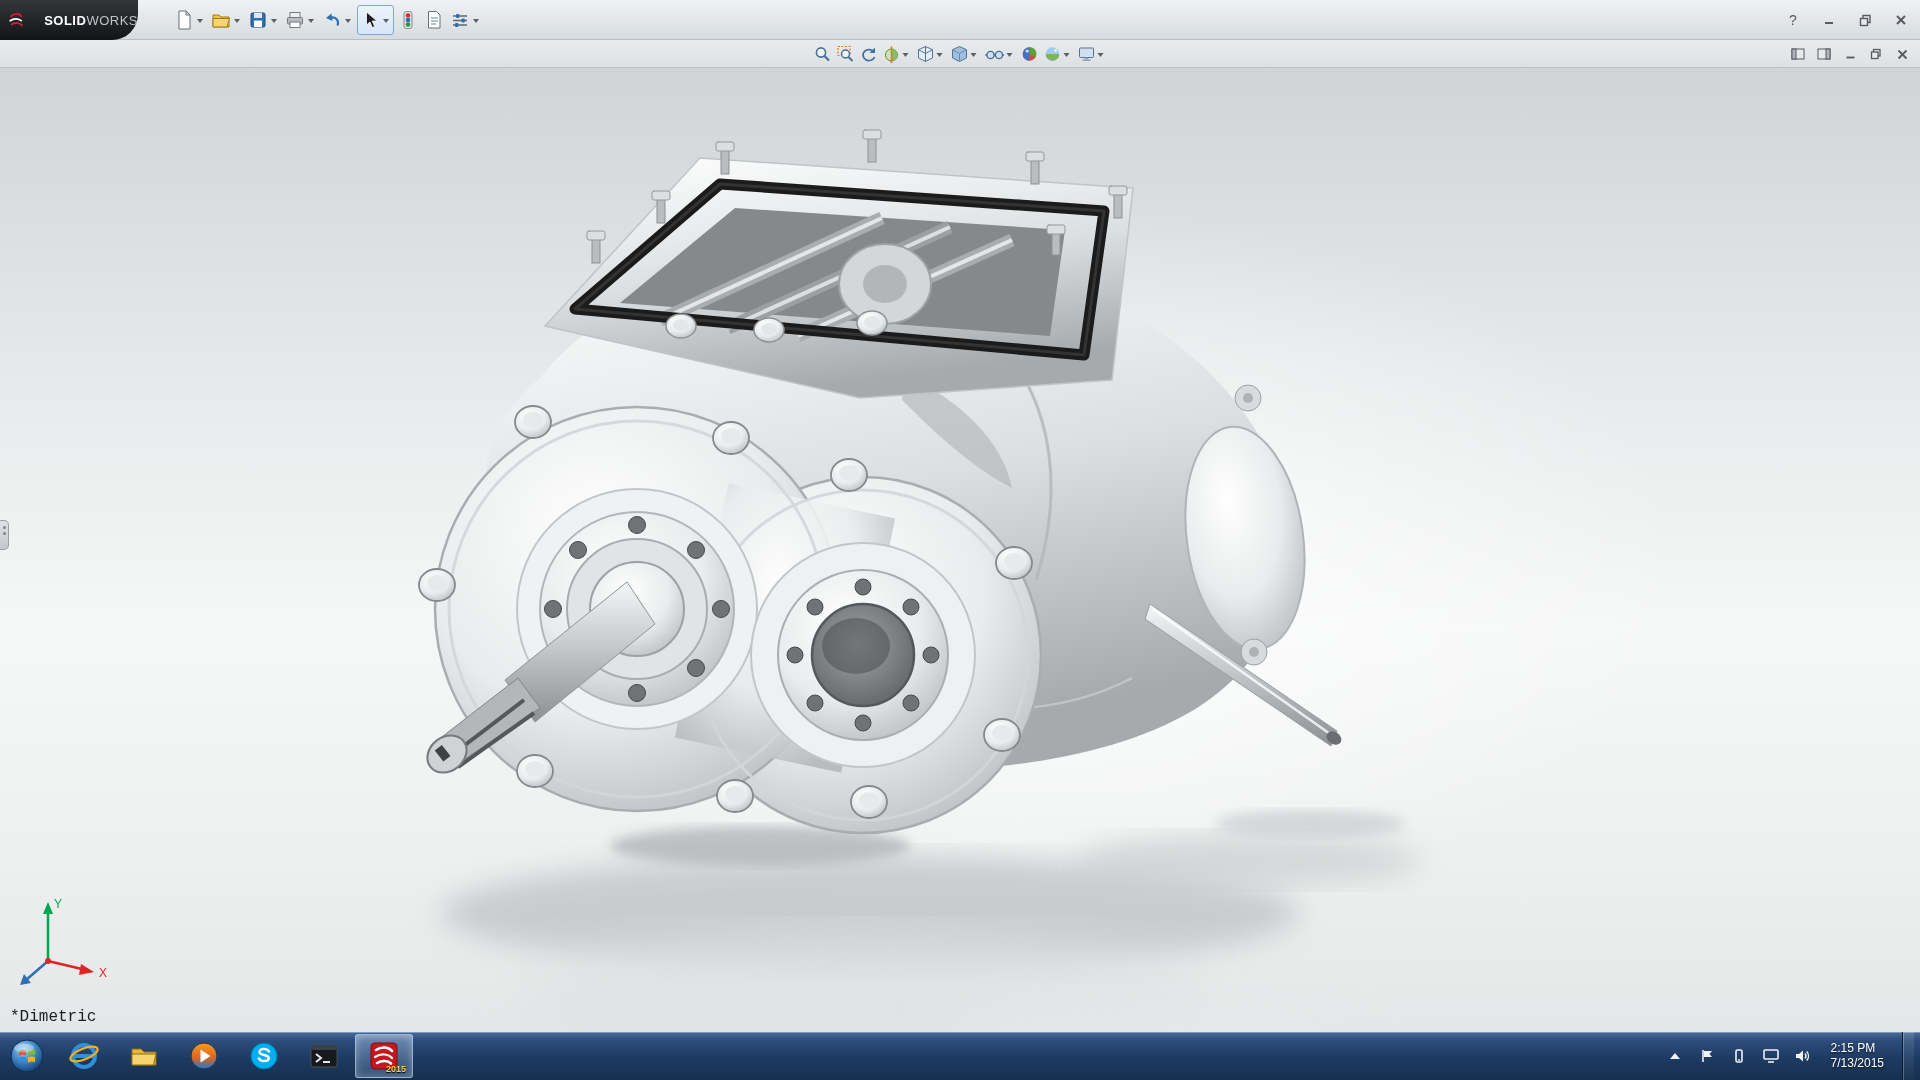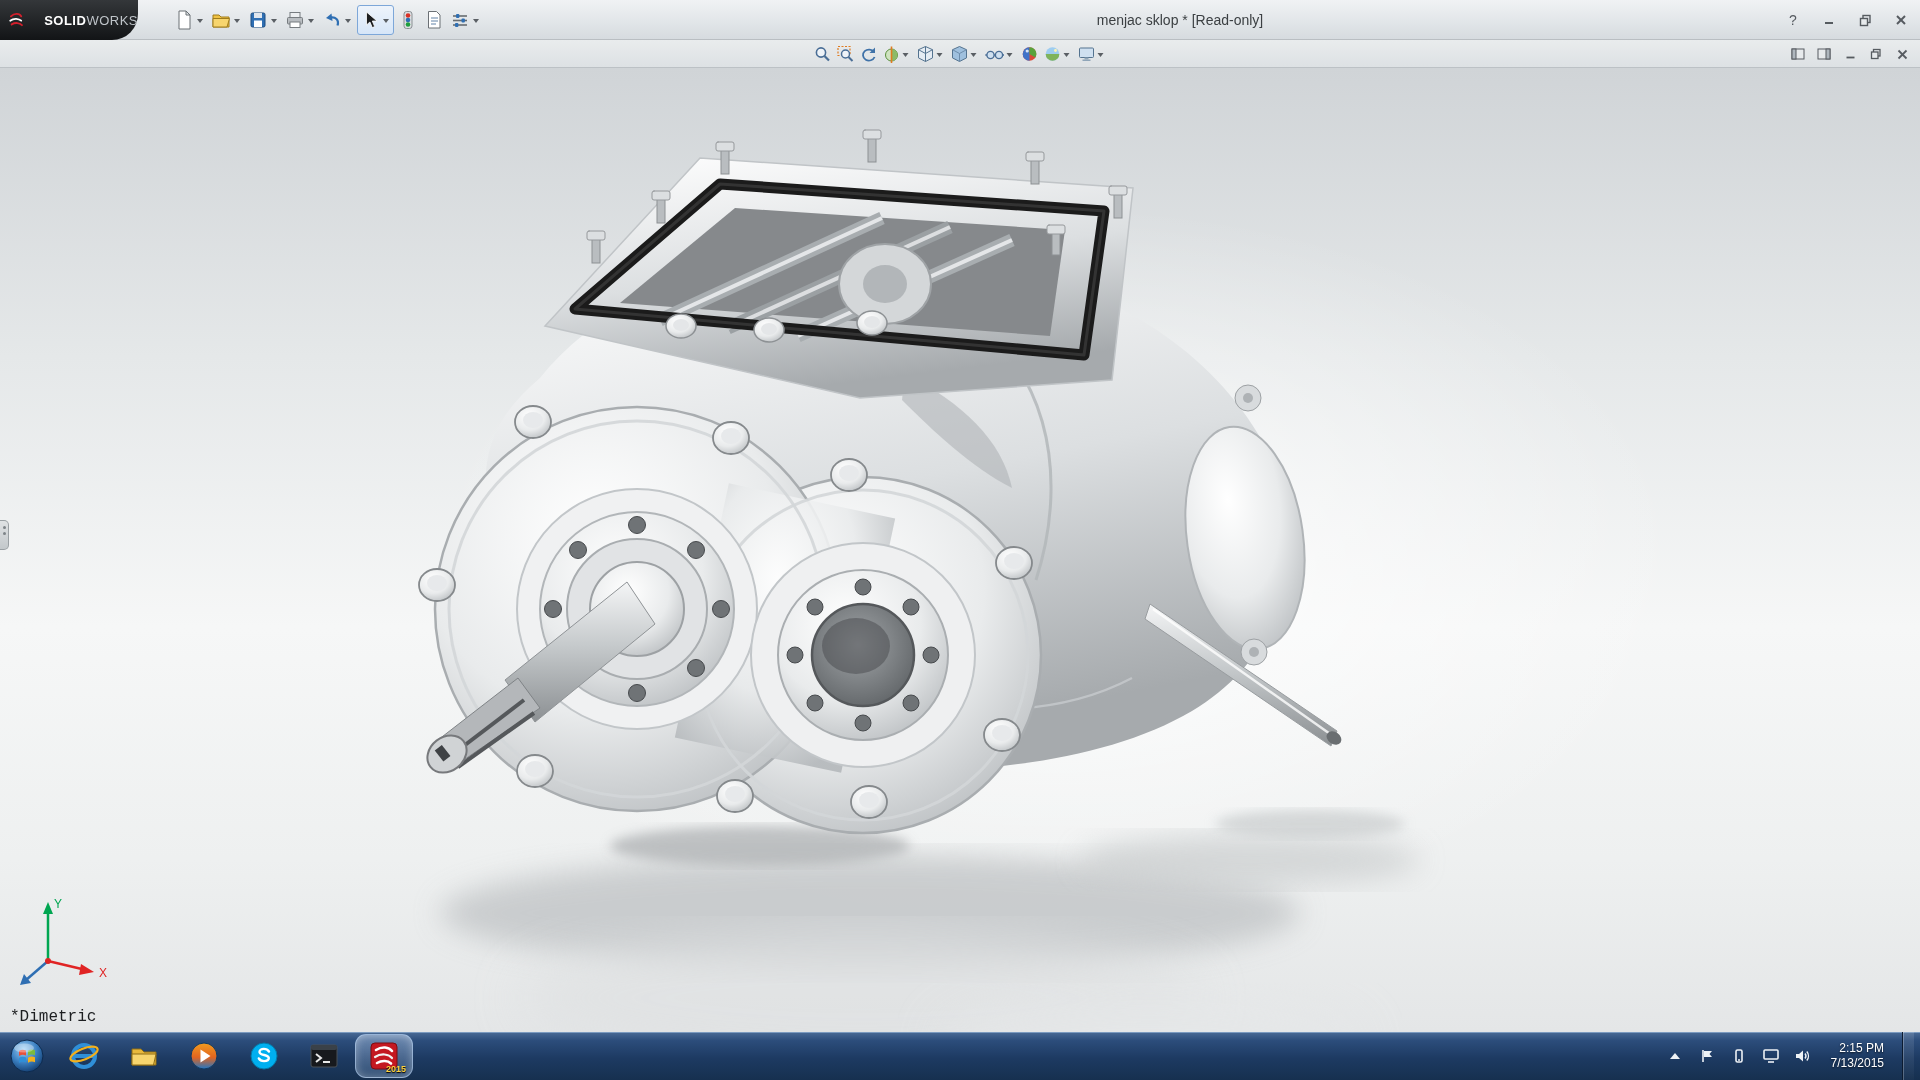--- a/index.html
+++ b/index.html
@@ -46,28 +46,28 @@
   .model-svg { position:absolute; inset:0; }
   .view-label { position:absolute; left:10px; bottom:6px; font-size:16px; color:#1c1e20;font-family:Liberation Mono, monospace; }
   .edge-handle { position:absolute; left:0; top:452px; width:9px; height:30px; background:linear-gradient(180deg,#dfe2e4,#c3c8cb);
     border:1px solid #9aa0a4; border-left:none; border-radius:0 5px 5px 0; }
   .edge-handle i { display:block; width:3px; height:3px; background:#7d8388; border-radius:50%; margin:5px auto 0; }
 
   
   .taskbar { position:absolute; left:0; top:1032px; width:1920px; height:48px;
     background:linear-gradient(180deg,#4a6b96 0%,#2c4d7b 18%,#1d3a62 55%,#16304f 100%);
     box-shadow:inset 0 1px 0 #7c9bc0; display:flex; align-items:center; }
-  .tb-btn { width:58px; height:44px; margin:0 1px; display:flex; align-items:center; justify-content:center; border-radius:11px; position:relative; }
+  .tb-btn { width:58px; height:44px; margin:0 1px; display:flex; align-items:center; justify-content:center; border-radius:3px; position:relative; }
   .tb-btn.active { background:linear-gradient(180deg,rgba(210,230,255,.38),rgba(120,160,210,.28));
     border:1px solid rgba(190,215,245,.65); box-shadow:inset 0 0 8px rgba(255,255,255,.35); }
   .tb-badge { position:absolute; right:6px; bottom:3px; font-size:9px; font-weight:700; color:#ffd23c; text-shadow:0 1px 1px #000; }
   .start-btn { width:54px; height:48px; display:flex; align-items:center; justify-content:center; }
   .tray { margin-left:auto; display:flex; align-items:center; gap:12px; padding-right:6px; height:48px; }
   .tray-icon { width:20px; height:20px; display:flex; align-items:center; justify-content:center; }
-  .clock { text-align:right; color:#fff; font-size:12px; line-height:15px; text-shadow:0 1px 2px rgba(0,0,0,.7); padding:0 6px; }
+  .clock { text-align:left; color:#fff; font-size:12px; line-height:15px; text-shadow:0 1px 2px rgba(0,0,0,.7); padding:0 6px; }
   .show-desktop { width:12px; height:48px; border-left:1px solid #0c1b30; box-shadow:inset 1px 0 0 rgba(255,255,255,.25);
     background:linear-gradient(180deg,rgba(255,255,255,.12),rgba(255,255,255,.02)); }
 </style>
 </head>
 <body>
 
 <div class="titlebar">
 
   <div class="logo-block">
     <svg width="22" height="22" viewBox="0 0 22 22">
@@ -144,21 +144,20 @@
         <line x1="4" y1="11.5" x2="18" y2="11.5" stroke="#676c70" stroke-width="1.6"></line>
         <line x1="4" y1="16" x2="18" y2="16" stroke="#676c70" stroke-width="1.6"></line>
         <rect x="7" y="5" width="3.4" height="4" rx="1" fill="#2f6fb3"></rect>
         <rect x="12.5" y="9.5" width="3.4" height="4" rx="1" fill="#2f6fb3"></rect>
         <rect x="6" y="14" width="3.4" height="4" rx="1" fill="#2f6fb3"></rect>
       </svg>
         <span class="dd"></span>
     </div>
   </div>
 
-  <div class="title-text">menjac sklop * [Read-only]</div>
 
   <div class="win-controls">
     <div class="win-btn">?</div>
     <div class="win-btn">
       <svg width="12" height="12" viewBox="0 0 12 12">
           <line x1="2" y1="9" x2="10" y2="9" stroke="#565b60" stroke-width="2"></line>
         </svg>
     </div>
     <div class="win-btn">
       <svg width="13" height="13" viewBox="0 0 13 13">

